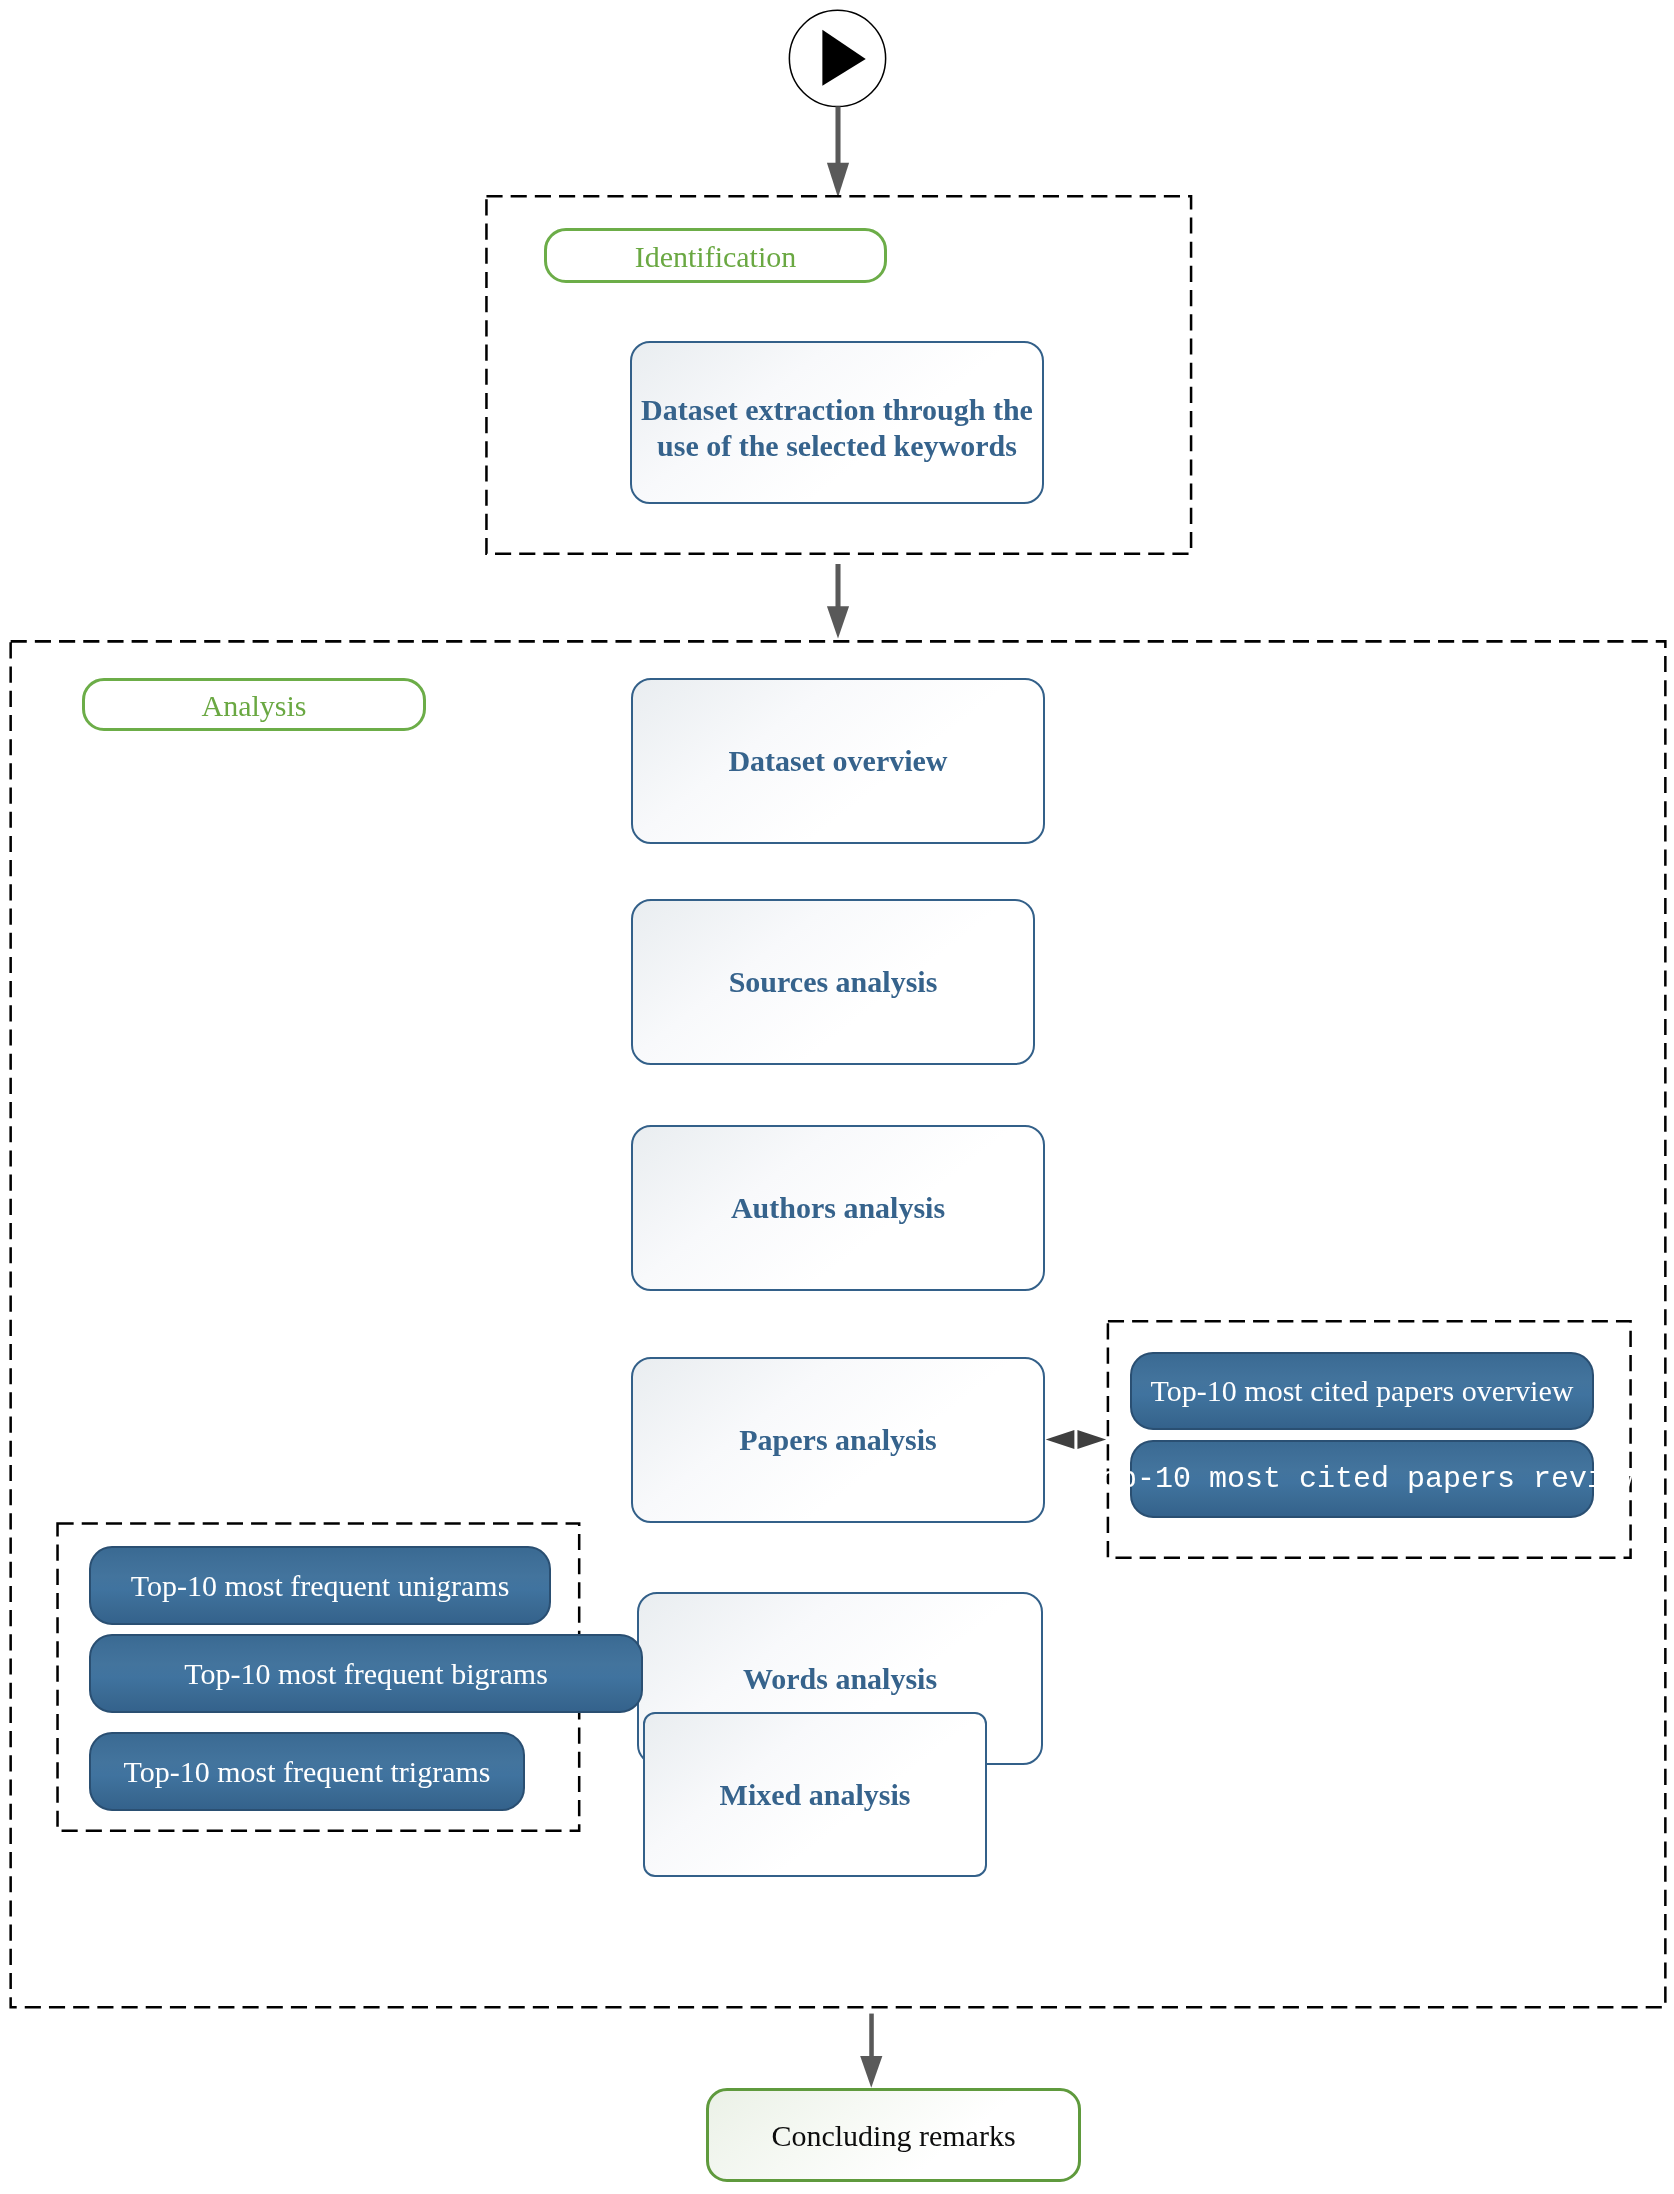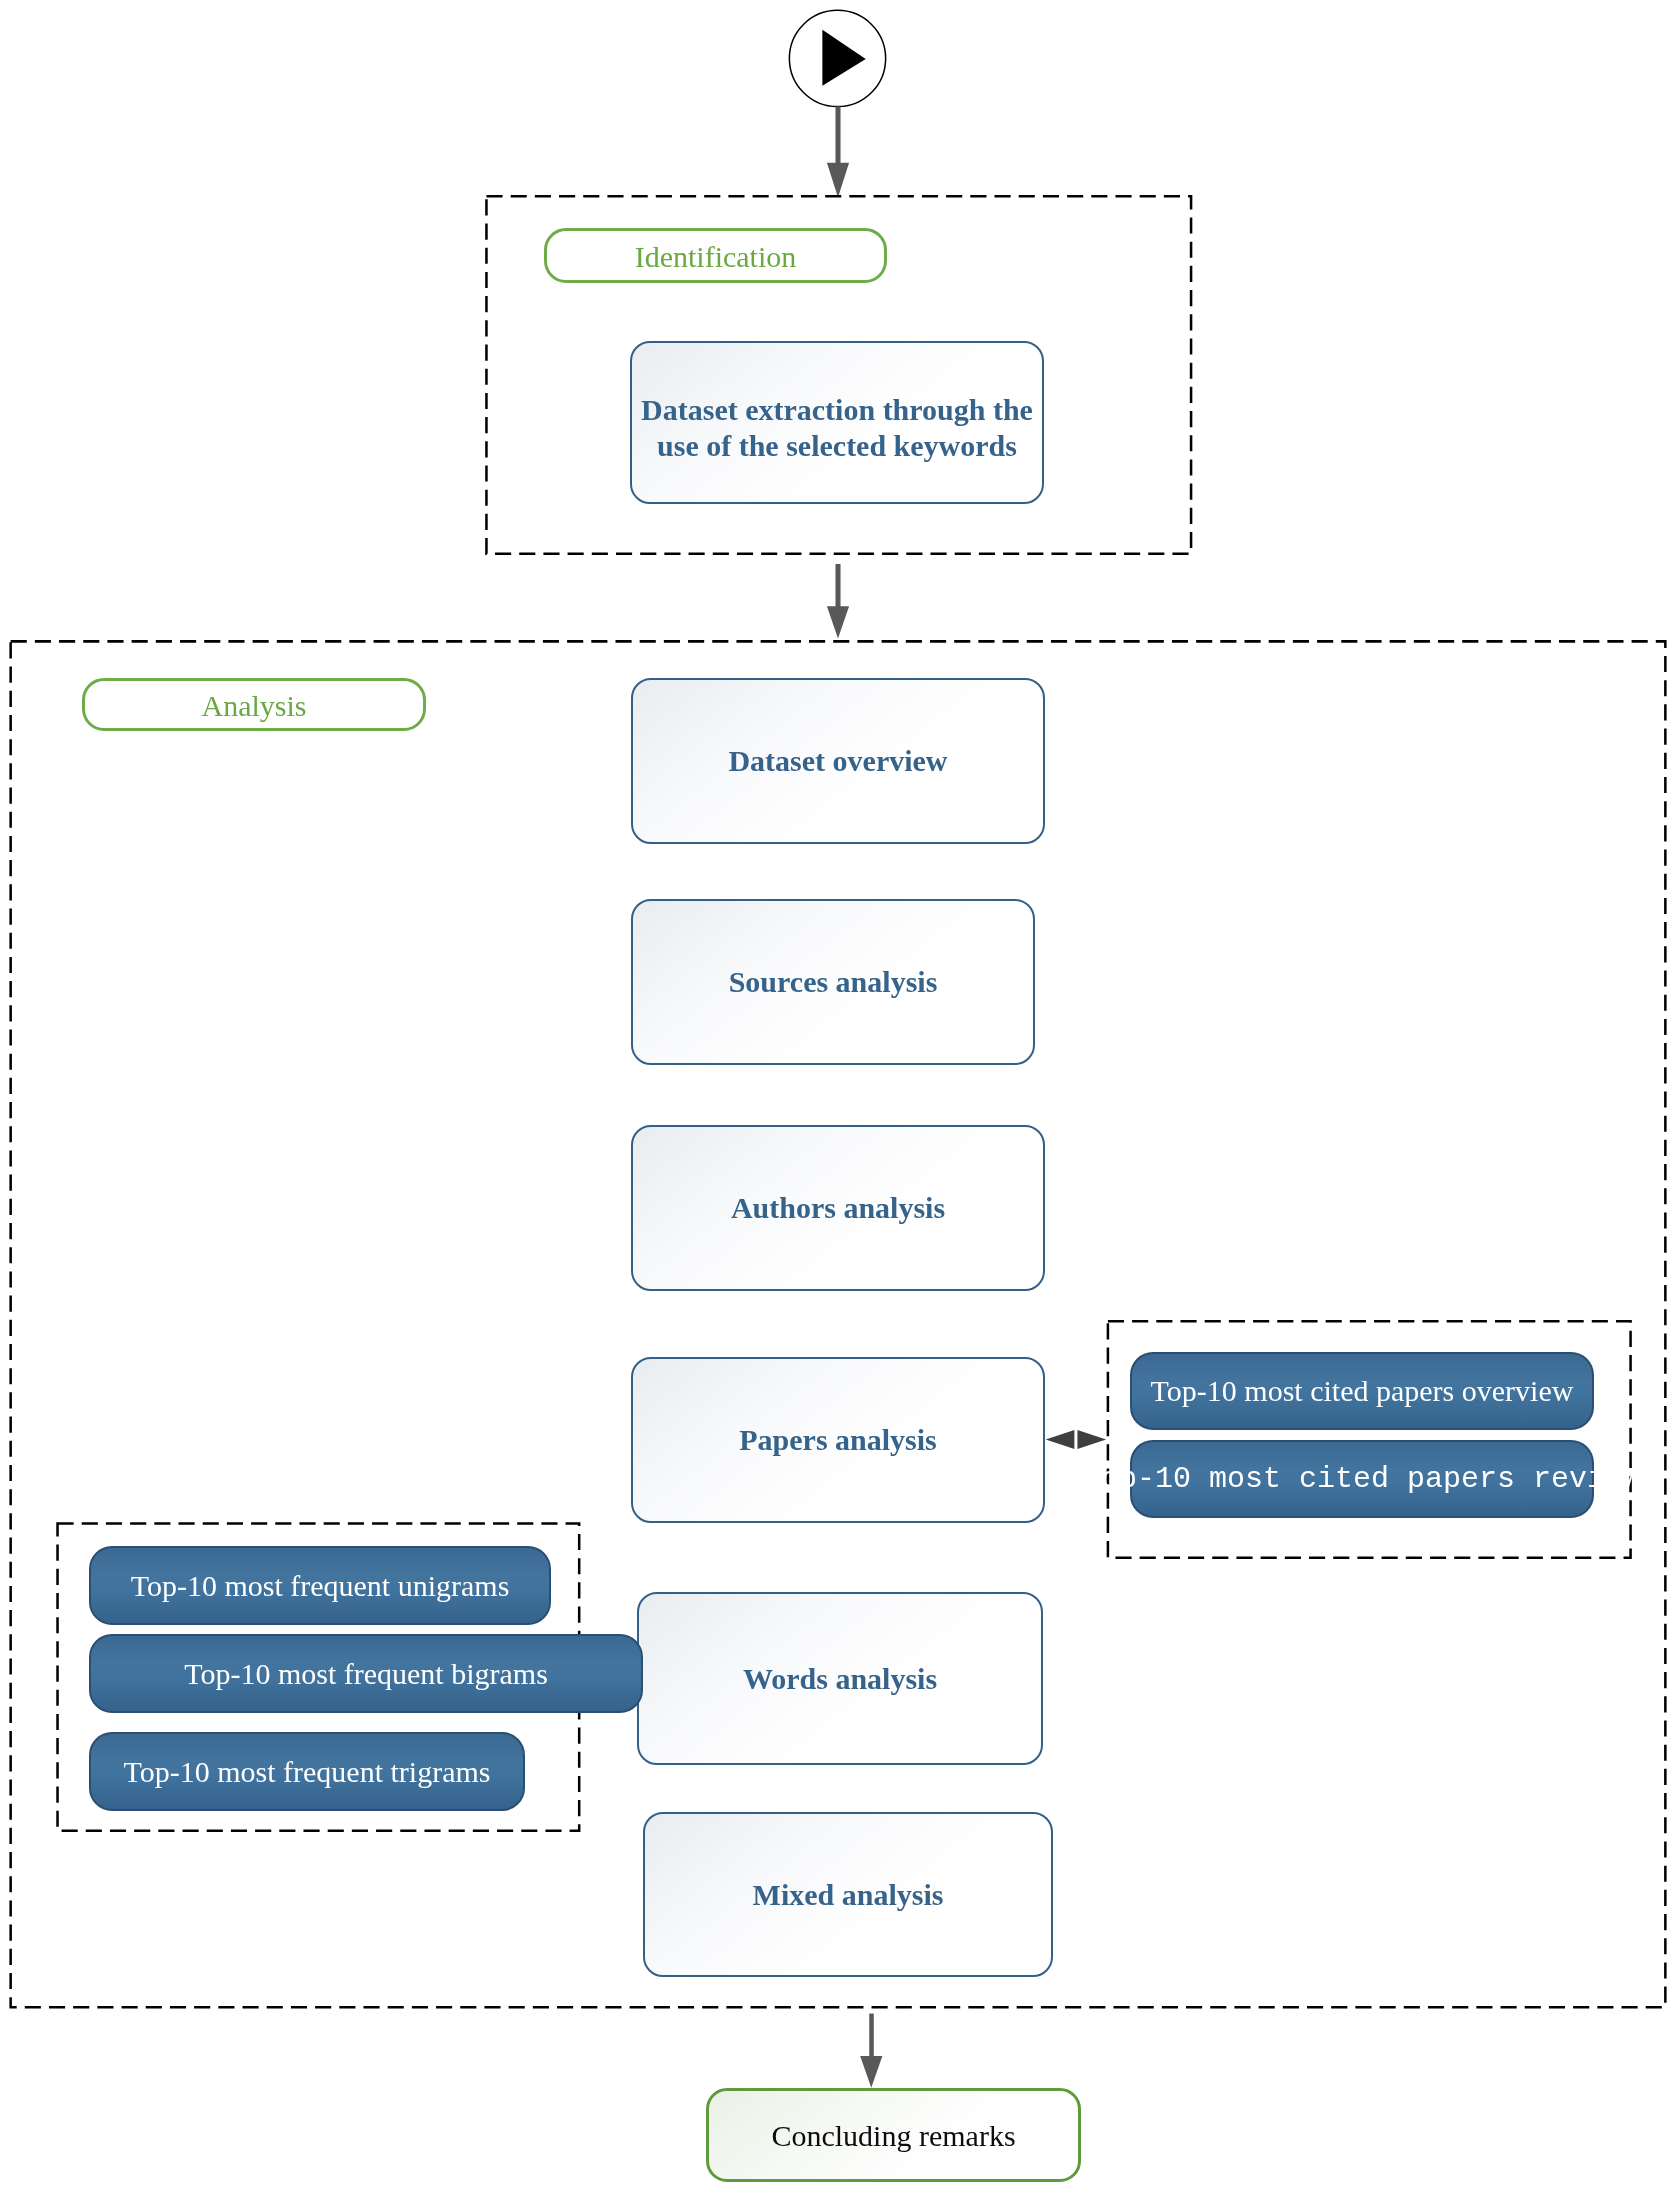--- a/index.html
+++ b/index.html
@@ -81,21 +81,21 @@
   <div class="node pbox twoline" style="left:630px;top:341px;width:414px;height:163px;padding-top:10px;">
     <span>Dataset extraction through the</span>
     <span>use of the selected keywords</span>
   </div>
 
   <div class="node pbox" style="left:631px;top:678px;width:414px;height:166px;">Dataset overview</div>
   <div class="node pbox" style="left:631px;top:899px;width:404px;height:166px;">Sources analysis</div>
   <div class="node pbox" style="left:631px;top:1125px;width:414px;height:166px;">Authors analysis</div>
   <div class="node pbox" style="left:631px;top:1357px;width:414px;height:166px;">Papers analysis</div>
   <div class="node pbox" style="left:637px;top:1592px;width:406px;height:173px;">Words analysis</div>
-  <div class="node pbox" style="left:643px;top:1812px;width:410px;height:165px;">Mixed analysis</div>
+  <div class="node pbox" style="left:643px;top:1712px;width:344px;height:165px;border-radius:12px;">Mixed analysis</div>
 
   <div class="node dbar" style="left:1130px;top:1352px;width:464px;height:78px;">Top-10 most cited papers overview</div>
   <div class="node dbar" style="left:1130px;top:1440px;width:464px;height:78px;font-family:Liberation Mono, monospace;">Top-10 most cited papers review</div>
   <div class="node dbar" style="left:89px;top:1546px;width:462px;height:79px;">Top-10 most frequent unigrams</div>
   <div class="node dbar" style="left:89px;top:1634px;width:554px;height:79px;">Top-10 most frequent bigrams</div>
   <div class="node dbar" style="left:89px;top:1732px;width:436px;height:79px;">Top-10 most frequent trigrams</div>
 
   <div class="node gbox" style="left:684px;top:2088px;width:375px;height:94px;padding-top:1px;margin-left:22px;">Concluding remarks</div>
 
 </div>

